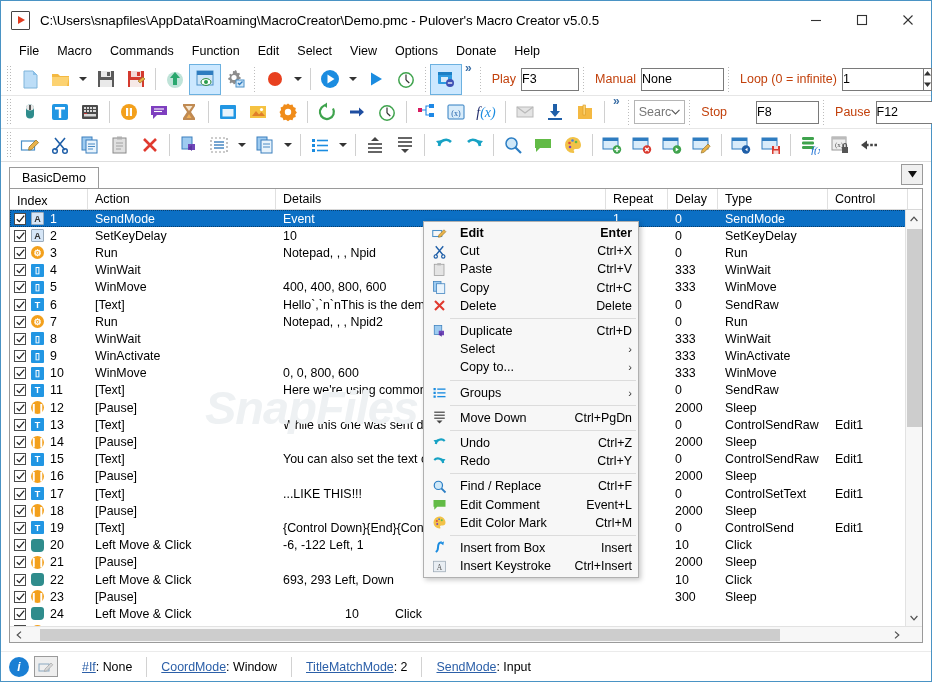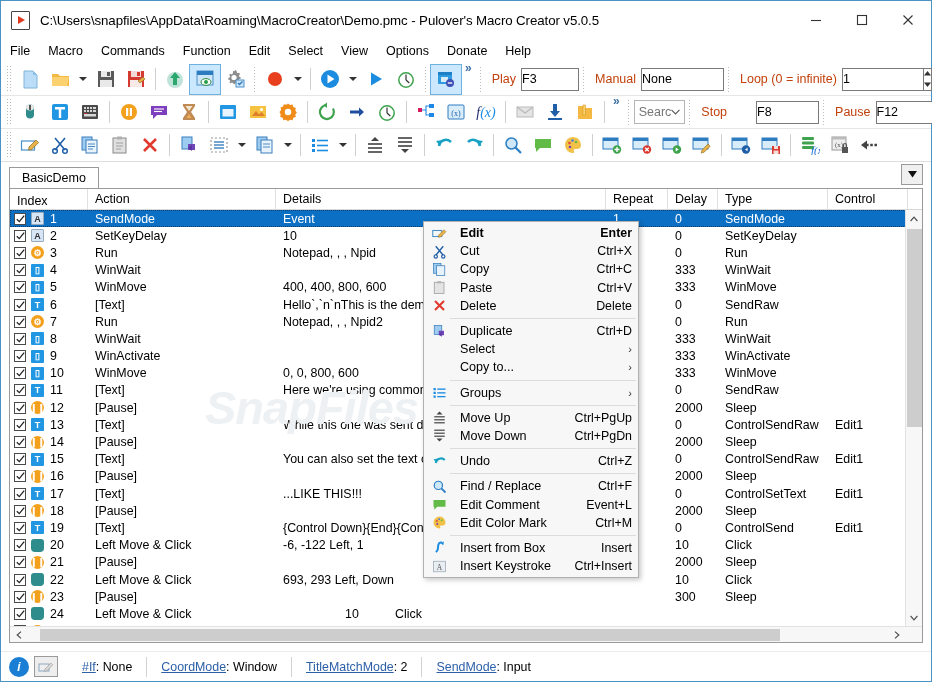--- a/index.html
+++ b/index.html
@@ -51,21 +51,21 @@
     width: 46px; height: 38px;
     display: flex; align-items:center; justify-content:center;
     color:#333; font-size: 13px;
   }
   .win-btn svg { display:block; }
 
   
   .menubar {
     height: 24px; min-height: 24px;
     display: flex; align-items: center;
-    padding-left: 0; background: #ffffff;
+    padding-left: 9px; background: #ffffff;
   }
   .menu-item {
     padding: 3px 9px; font-size: 12.5px; color:#000; white-space:nowrap;
   }
 
   
   .toolbars { background:#ffffff; }
   .tb-row {
     height: 33px; display:flex; align-items:center;
     border-bottom: 1px solid #e6e6e6;
@@ -1314,36 +1314,36 @@
             <circle cx="5" cy="16.5" r="2.2" fill="none" stroke="#1f5fa8" stroke-width="1.6"></circle>
             <circle cx="15" cy="16.5" r="2.2" fill="none" stroke="#1f5fa8" stroke-width="1.6"></circle>
           </svg>
         </span>
         <span class="ctx-lbl">Cut</span>
         <span class="ctx-acc">Ctrl+X</span>
       </div>
       <div class="ctx-item">
         <span class="ctx-ic">
           <svg width="15" height="15" viewBox="0 0 20 20">
+            <rect x="3" y="3" width="13" height="15" fill="#e4e4e4" stroke="#9a9a9a"></rect>
+            <rect x="7" y="1.5" width="5" height="3" fill="#b5b5b5"></rect>
+          </svg>
+        </span>
+        <span class="ctx-lbl">Paste</span>
+        <span class="ctx-acc">Ctrl+V</span>
+      </div>
+      <div class="ctx-item">
+        <span class="ctx-ic">
+          <svg width="15" height="15" viewBox="0 0 20 20">
             <rect x="2" y="2" width="10" height="13" fill="#9ecbf0" stroke="#3a7fbd"></rect>
             <rect x="6" y="5" width="11" height="13" fill="#e8f3fc" stroke="#3a7fbd"></rect>
           </svg>
         </span>
         <span class="ctx-lbl">Copy</span>
         <span class="ctx-acc">Ctrl+C</span>
-      </div>
-      <div class="ctx-item">
-        <span class="ctx-ic">
-          <svg width="15" height="15" viewBox="0 0 20 20">
-            <rect x="3" y="3" width="13" height="15" fill="#e4e4e4" stroke="#9a9a9a"></rect>
-            <rect x="7" y="1.5" width="5" height="3" fill="#b5b5b5"></rect>
-          </svg>
-        </span>
-        <span class="ctx-lbl">Paste</span>
-        <span class="ctx-acc">Ctrl+V</span>
       </div>
       <div class="ctx-item">
         <span class="ctx-ic">
           <svg width="15" height="15" viewBox="0 0 20 20">
             <path d="M4 4l12 12M16 4L4 16" stroke="#e03a2f" stroke-width="2.8"></path>
           </svg>
         </span>
         <span class="ctx-lbl">Delete</span>
         <span class="ctx-acc">Delete</span>
       </div>
@@ -1385,34 +1385,20 @@
             </g>
           </svg>
         </span>
         <span class="ctx-lbl">Groups</span>
         <span class="ctx-arrow">›</span>
       </div>
       <div class="ctx-sep"></div>
       <div class="ctx-item">
         <span class="ctx-ic">
           <svg width="15" height="15" viewBox="0 0 20 20">
-            <path d="M10 2l4 4h-8z" fill="#444"></path>
-            <g stroke="#666" stroke-width="2">
-              <line x1="3" y1="9" x2="17" y2="9"></line>
-              <line x1="3" y1="13" x2="17" y2="13"></line>
-              <line x1="3" y1="17" x2="17" y2="17"></line>
-            </g>
-          </svg>
-        </span>
-        <span class="ctx-lbl">Move Up</span>
-        <span class="ctx-acc">Ctrl+PgUp</span>
-      </div>
-      <div class="ctx-item">
-        <span class="ctx-ic">
-          <svg width="15" height="15" viewBox="0 0 20 20">
             <g stroke="#666" stroke-width="2">
               <line x1="3" y1="3" x2="17" y2="3"></line>
               <line x1="3" y1="7" x2="17" y2="7"></line>
               <line x1="3" y1="11" x2="17" y2="11"></line>
             </g>
             <path d="M10 18l-4-4h8z" fill="#444"></path>
           </svg>
         </span>
         <span class="ctx-lbl">Move Down</span>
         <span class="ctx-acc">Ctrl+PgDn</span>
@@ -1420,20 +1406,30 @@
       <div class="ctx-sep"></div>
       <div class="ctx-item">
         <span class="ctx-ic">
           <svg width="15" height="15" viewBox="0 0 20 20">
             <path d="M5 12a7 7 0 0 1 12-4" fill="none" stroke="#17a2c4" stroke-width="2.8"></path>
             <path d="M2 7l6.5-1-2.5 6z" fill="#17a2c4"></path>
           </svg>
         </span>
         <span class="ctx-lbl">Undo</span>
         <span class="ctx-acc">Ctrl+Z</span>
+      </div>
+      <div class="ctx-item">
+        <span class="ctx-ic">
+          <svg width="15" height="15" viewBox="0 0 20 20">
+            <path d="M15 12A7 7 0 0 0 3 8" fill="none" stroke="#17a2c4" stroke-width="2.8"></path>
+            <path d="M18 7l-6.5-1 2.5 6z" fill="#17a2c4"></path>
+          </svg>
+        </span>
+        <span class="ctx-lbl">Redo</span>
+        <span class="ctx-acc">Ctrl+Y</span>
       </div>
       <div class="ctx-sep"></div>
       <div class="ctx-item">
         <span class="ctx-ic">
           <svg width="15" height="15" viewBox="0 0 20 20">
             <circle cx="8.5" cy="8.5" r="5.5" fill="#cfe8f8" stroke="#2b7ec4" stroke-width="1.6"></circle>
             <line x1="12.5" y1="12.5" x2="18" y2="18" stroke="#2b7ec4" stroke-width="2.4"></line>
           </svg>
         </span>
         <span class="ctx-lbl">Find / Replace</span>

